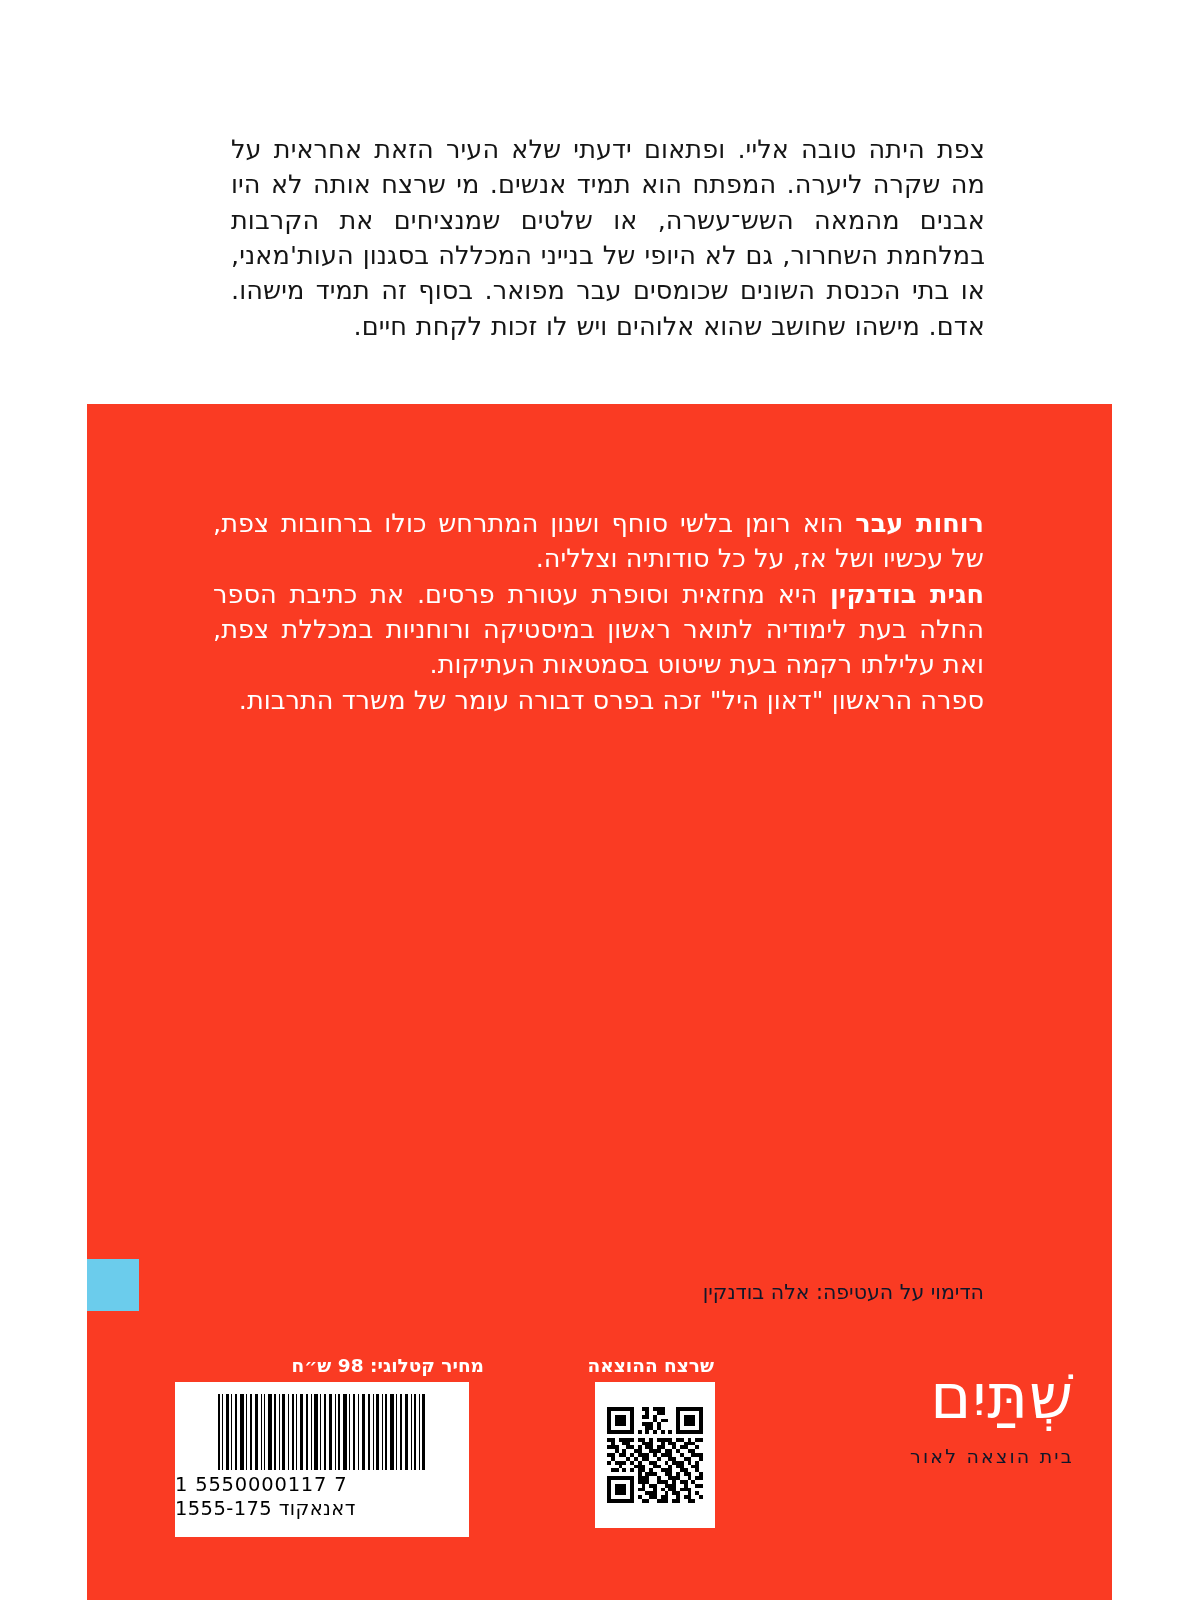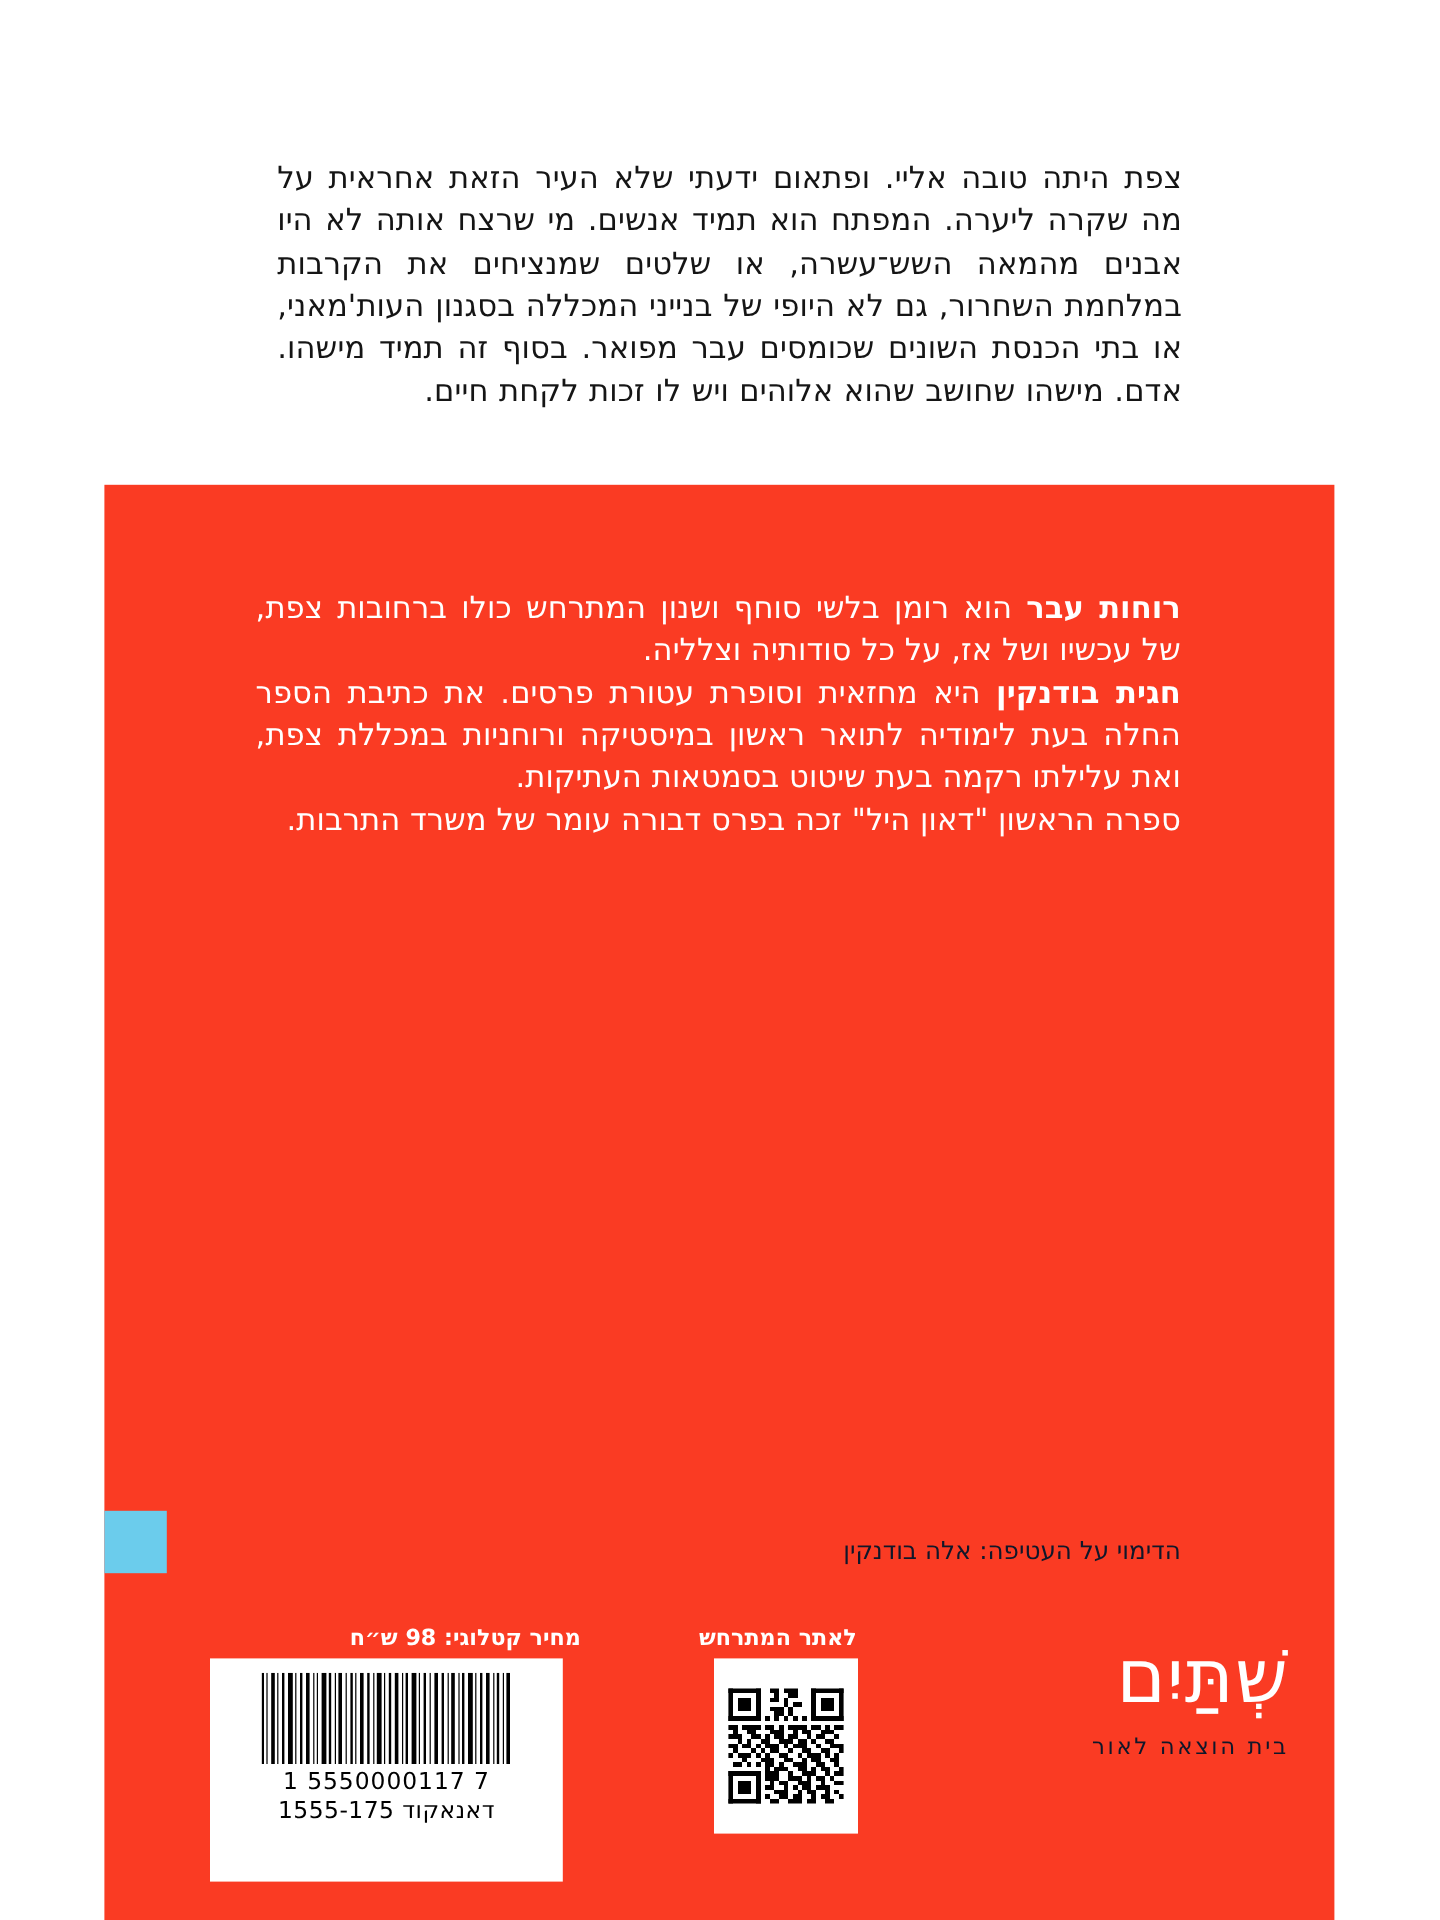--- a/index.html
+++ b/index.html
@@ -64,21 +64,21 @@
   .blurb-p {
     margin: 0;
     color: #ffffff;
     font-size: 25.5px;
     line-height: 1.385;
     text-align: justify;
     text-align-last: right;
     letter-spacing: 0.05px;
   }
   .blurb-p.gap-before {
-    margin-top: 34px;
+    margin-top: 50px;
   }
   .blurb-p b {
     font-weight: 700;
   }
 
   
   .blue-square {
     position: absolute;
     left: 0px;
     top: 855px;
@@ -109,26 +109,26 @@
     direction: rtl;
     white-space: nowrap;
     font-weight: 600;
   }
 
   .barcode-box {
     position: absolute;
     right: 643px;
     top: 978px;
     width: 294px;
-    height: 186px;
+    height: 155px;
     background: #ffffff;
     box-sizing: border-box;
     padding-top: 12px;
     direction: ltr;
-    text-align: center;
+    text-align: left;
   }
   .barcode-bars {
     width: 208px;
     height: 76px;
     margin: 0 auto;
     display: block;
   }
   .barcode-num {
     font-family: "DejaVu Sans", "Liberation Sans", sans-serif;
     color: #000000;
@@ -272,21 +272,21 @@
           <rect x="193" y="0" width="1" height="76"></rect>
           <rect x="196" y="0" width="2" height="76"></rect>
           <rect x="201" y="0" width="1" height="76"></rect>
           <rect x="204" y="0" width="3" height="76"></rect>
         </g>
       </svg>
       <div class="barcode-num">1 5550000117 7</div>
       <div class="barcode-dana">דאנאקוד  1555-175</div>
     </div>
 
-    <div class="qr-caption">לאתר המתרחש</div>
+    <div class="qr-caption">שרצח ההוצאה</div>
 
     <div class="qr-box">
       <svg class="qr-img" width="96" height="96" viewBox="0 0 25 25" shape-rendering="crispEdges">
         <rect width="25" height="25" fill="#ffffff"></rect>
         <g fill="#000000">
 
           <rect x="0" y="0" width="7" height="1"></rect>
             <rect x="0" y="6" width="7" height="1"></rect>
           <rect x="0" y="0" width="1" height="7"></rect>
             <rect x="6" y="0" width="1" height="7"></rect>

